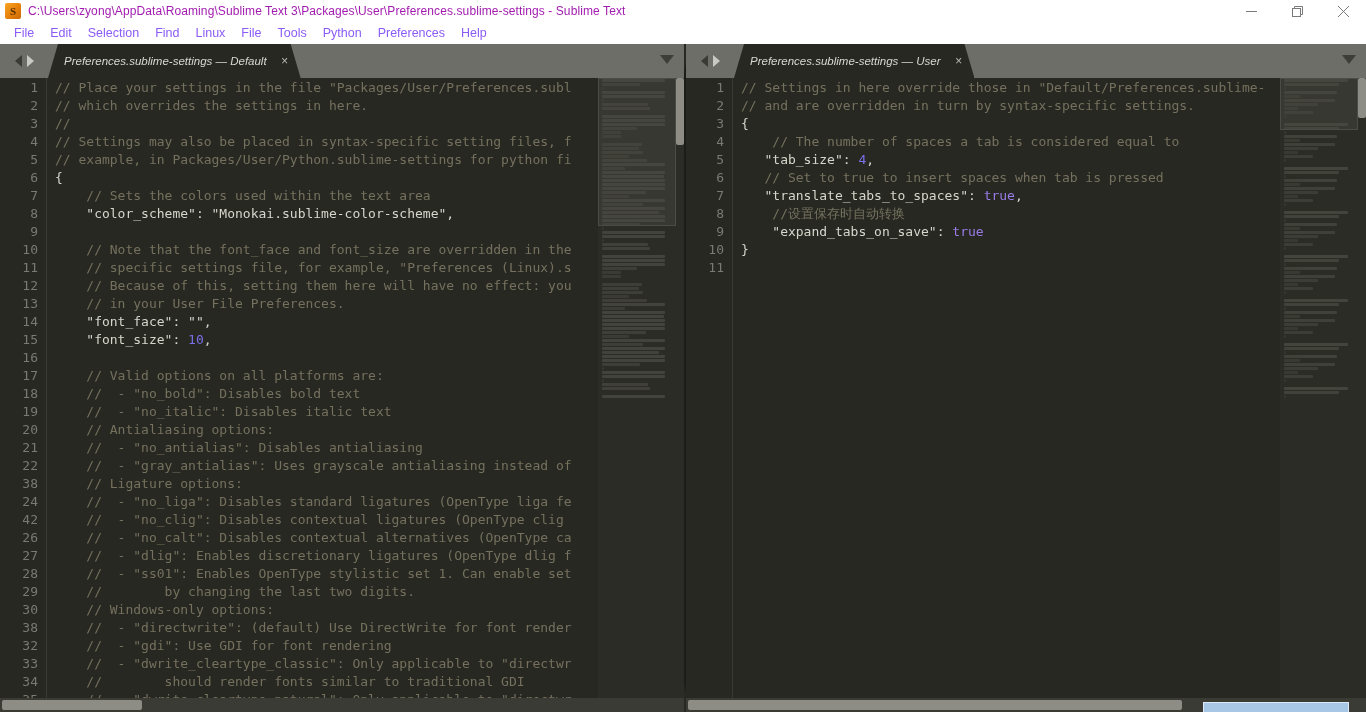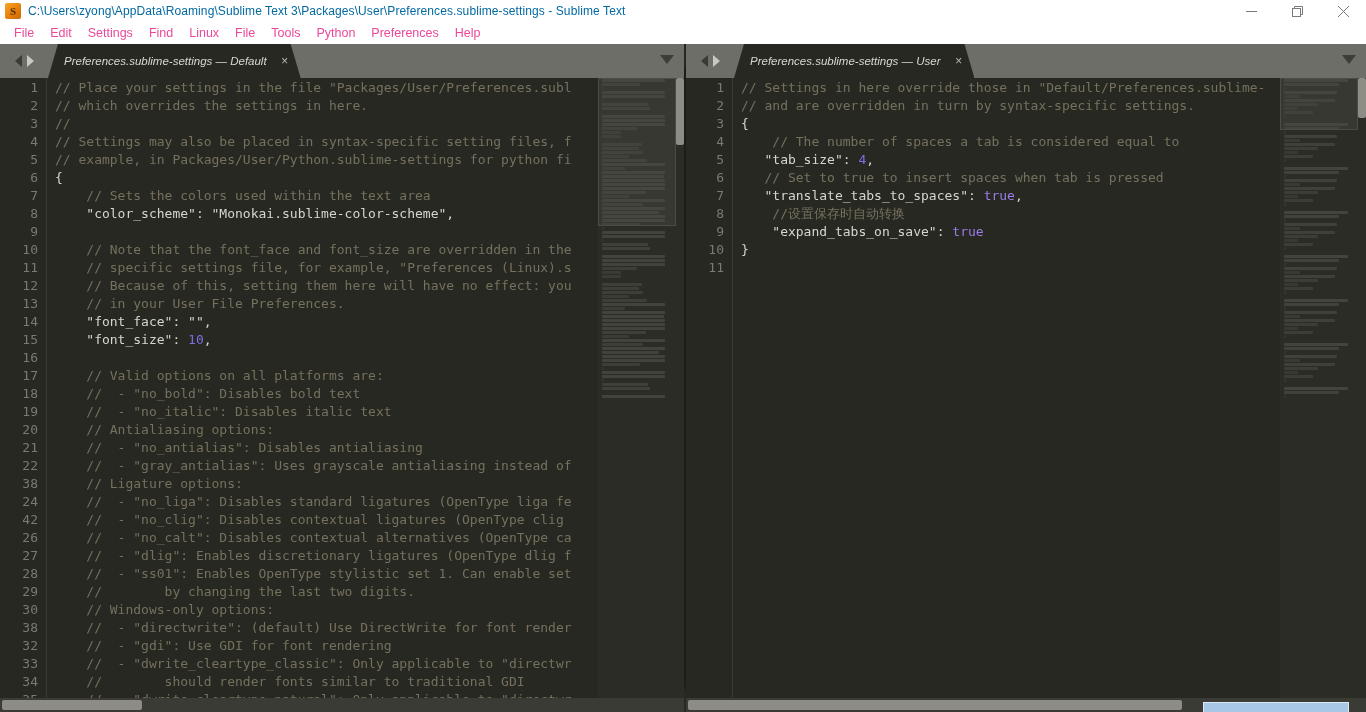--- a/index.html
+++ b/index.html
@@ -24,21 +24,21 @@
     background: linear-gradient(135deg,#f6a623 0%,#e8820c 50%,#c96a05 100%);
     border-radius: 2px; position: relative; flex: 0 0 auto;
   }
   .app-icon::after {
     content: "S"; position: absolute; inset: 0;
     color: #5a3000; font-size: 11px; font-weight: bold;
     display: flex; align-items: center; justify-content: center;
     font-family: "Liberation Serif", serif;
   }
   .title-text {
-    font-size: 12px; color: #0369a1;
+    font-size: 12px; color: #a21caf;
     white-space: nowrap; letter-spacing: .1px;
   }
   .win-controls {
     position: absolute; right: 0; top: 0; height: 22px;
     display: flex; align-items: stretch;
   }
   .win-btn {
     width: 46px; height: 22px;
     display: flex; align-items: center; justify-content: center;
     color: #7a7a7a;
@@ -47,21 +47,21 @@
 
   
   .menubar {
     position: absolute; top: 22px; left: 0;
     width: 1366px; height: 22px;
     background: #ffffff;
     display: flex; align-items: center;
     padding-left: 6px;
   }
   .menu-item {
-    font-size: 12.5px; color: #ec4899;
+    font-size: 12.5px; color: #8b5cf6;
     padding: 2px 8px; white-space: nowrap;
   }
 
   
   .pane {
     position: absolute; top: 44px; height: 668px;
     background: #272822;
   }
   .pane-left  { left: 0;    width: 684px; }
   .pane-right { left: 684px; width: 682px; border-left: 2px solid #1c1d19; border-radius: 31px; }
@@ -212,21 +212,21 @@
           <line x1="0" y1="0" x2="11" y2="11" stroke="currentColor" stroke-width="1"></line>
           <line x1="11" y1="0" x2="0" y2="11" stroke="currentColor" stroke-width="1"></line>
         </svg>
       </div>
     </div>
   </div>
 
   <div class="menubar">
     <div class="menu-item">File</div>
     <div class="menu-item">Edit</div>
-    <div class="menu-item">Settings</div>
+    <div class="menu-item">Selection</div>
     <div class="menu-item">Find</div>
     <div class="menu-item">Linux</div>
     <div class="menu-item">File</div>
     <div class="menu-item">Tools</div>
     <div class="menu-item">Python</div>
     <div class="menu-item">Preferences</div>
     <div class="menu-item">Help</div>
   </div>
 
   <div class="pane pane-left">

